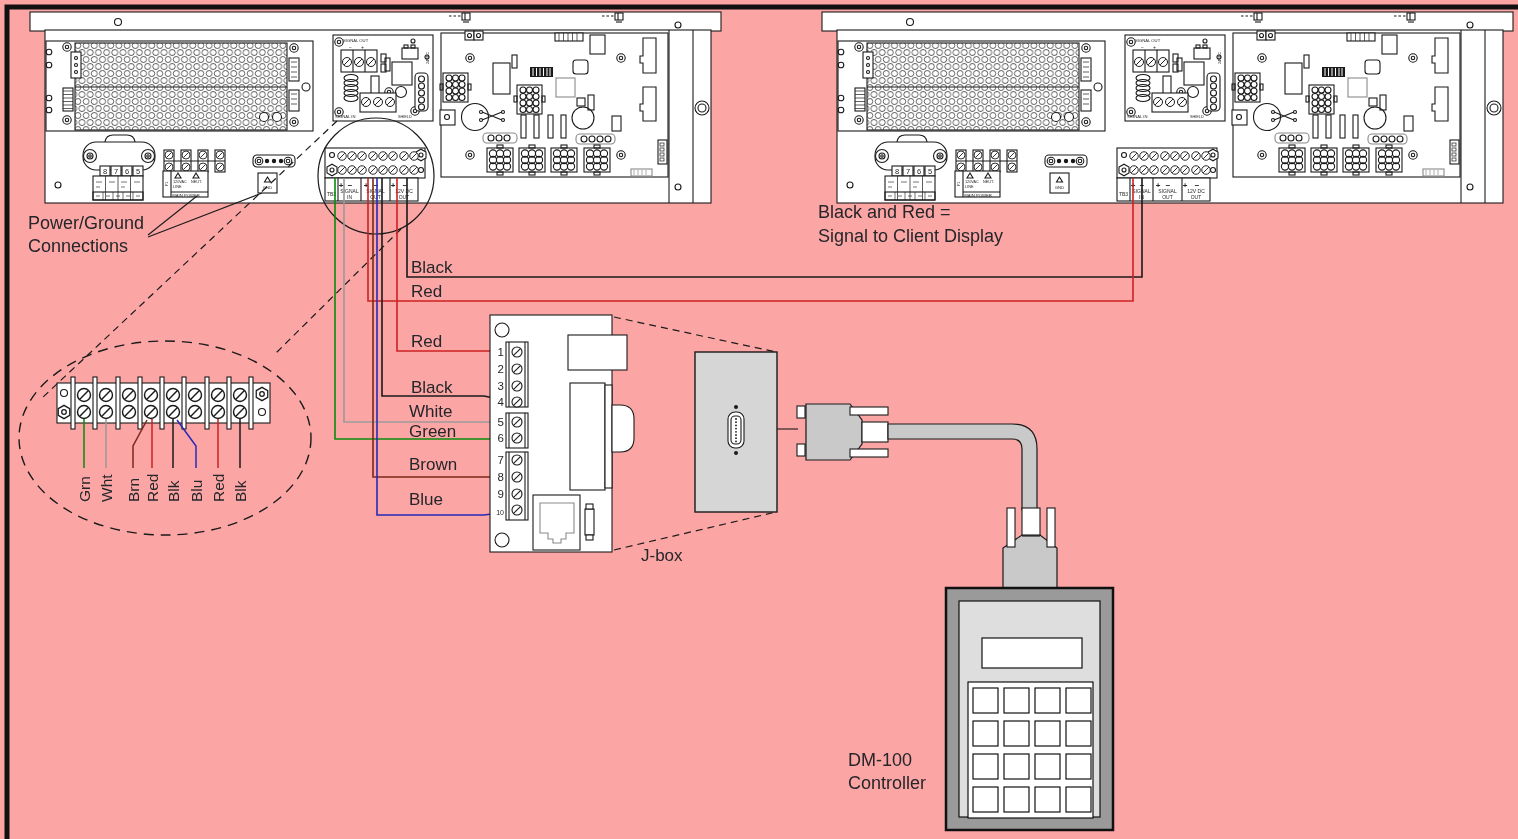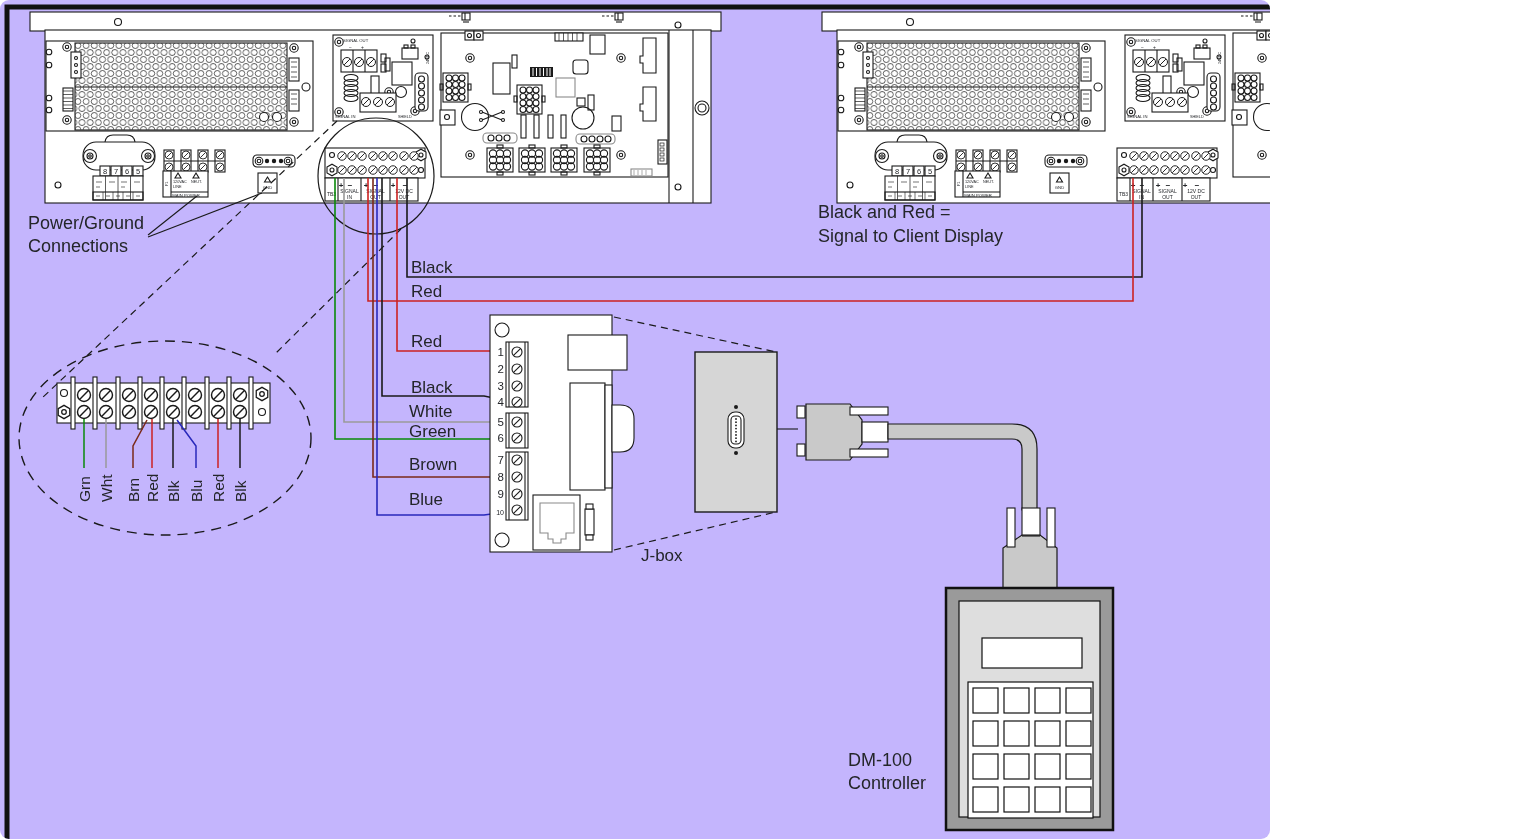--- a/index.html
+++ b/index.html
@@ -1,16 +1,16 @@
 <!DOCTYPE html>
 <html><head>
 <meta charset="utf-8">
 <style>
   html,body{margin:0;padding:0;background:#fff;}
-  .stage{width:1270px;height:839px;position:relative;background:#c4b5fd;overflow:hidden;border-radius:9px;}
+  .stage{width:1518px;height:839px;position:relative;background:#fca5a5;overflow:hidden;}
   svg{display:block;}
   .ln{fill:none;stroke:#1a1a1a;stroke-width:1.1;}
   .lnf{fill:#fff;stroke:#1a1a1a;stroke-width:1.1;}
   .gry{fill:none;stroke:#8a8a8a;stroke-width:1.1;}
   .wire{fill:none;stroke-width:1.6;}
   .owire{fill:none;stroke-width:1.5;}
   .dash{fill:none;stroke:#1a1a1a;stroke-width:1.2;stroke-dasharray:7,5;}
   .odash{fill:none;stroke:#1a1a1a;stroke-width:1.4;stroke-dasharray:10,7;}
   text{font-family:"Liberation Sans","DejaVu Sans",sans-serif;fill:#24262a;}
   .big{font-size:18px;}

